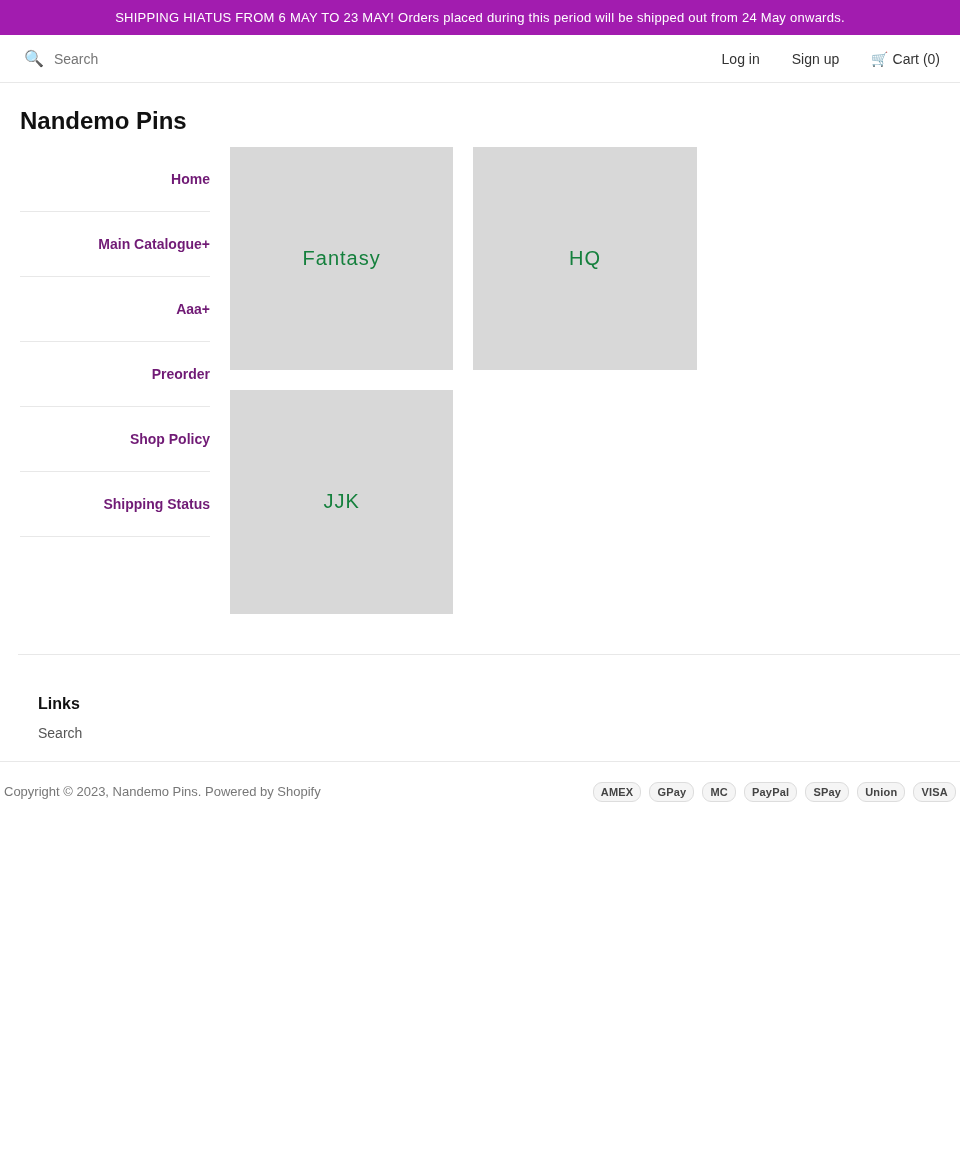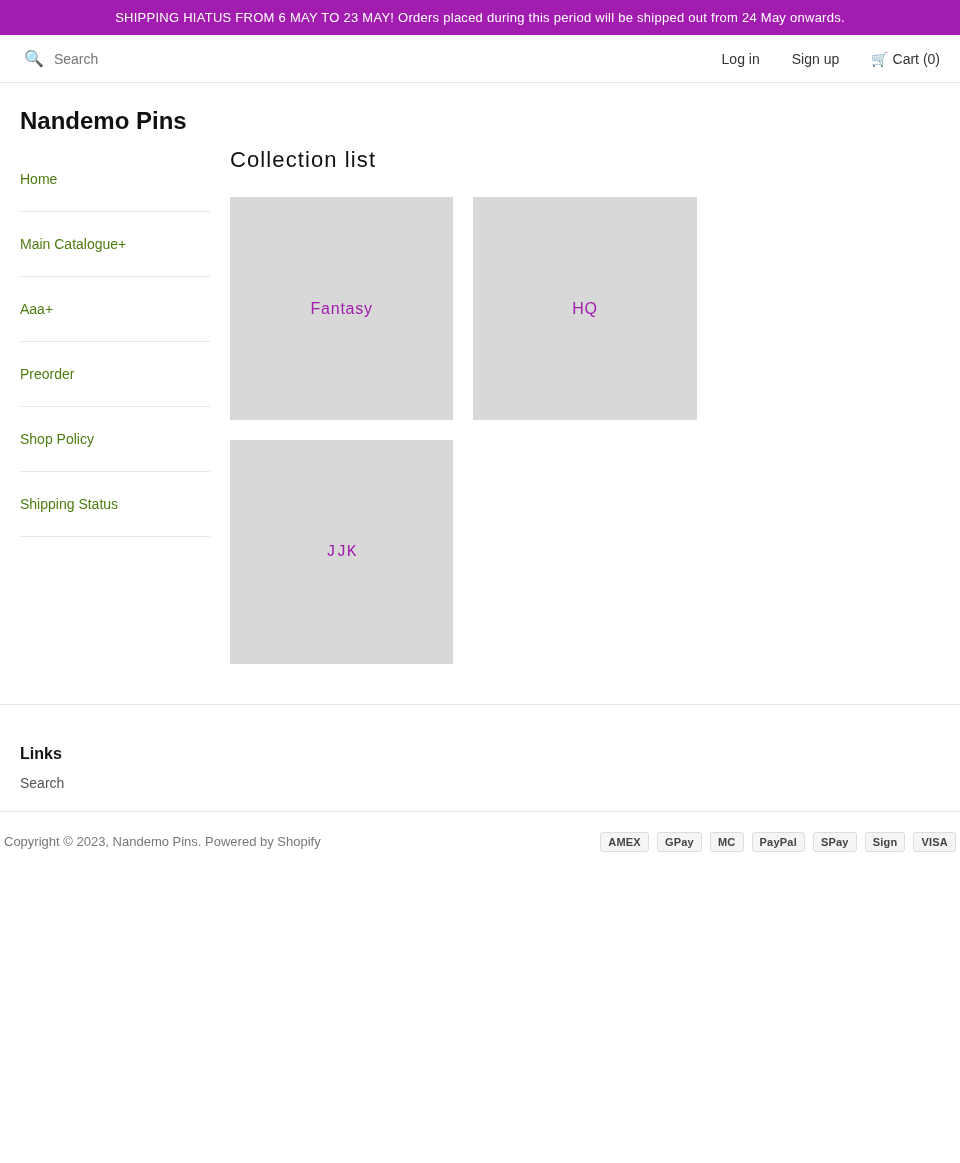--- a/index.html
+++ b/index.html
@@ -85,26 +85,27 @@
     }
     .sidebar-nav {
       list-style: none;
     }
     .sidebar-nav li {
       border-bottom: 1px solid #e8e8e8;
     }
     .sidebar-nav li a, .sidebar-nav li span {
       display: flex;
       align-items: center;
-      justify-content: flex-start;
+      justify-content: flex-end;
       padding: 12px 0;
       text-decoration: none;
-      color: #4d7c0f;
+      color: #701a75;
       font-size: 14px;
       cursor: pointer;
+      font-weight: bold;
     }
     .plus-icon { font-size: 18px; color: #555; }
 
     
     .content-area {
       flex: 1;
       min-width: 0;
     }
     .collection-title {
       font-size: 22px;
@@ -121,40 +122,40 @@
       gap: 20px;
     }
     .collection-card {
       background: #d8d8d8;
       aspect-ratio: 1 / 1;
       display: flex;
       align-items: center;
       justify-content: center;
       cursor: pointer;
       text-decoration: none;
-      color: #a21caf;
-      font-size: 16px;
+      color: #15803d;
+      font-size: 20px;
       font-weight: 500;
       letter-spacing: 0.05em;
       transition: opacity 0.2s;
     }
 
     
     .collection-grid-row2 {
       display: grid;
       grid-template-columns: repeat(3, 1fr);
       gap: 20px;
       margin-top: 20px;
-      font-family: Liberation Mono, monospace;
     }
 
     
     .footer-links-section {
       padding: 40px 20px 20px 20px;
       border-top: 1px solid #e8e8e8;
+      margin-left: 18px;
     }
     .footer-links-title {
       font-size: 16px;
       font-weight: 700;
       margin-bottom: 12px;
       color: #111;
     }
     .footer-links-list {
       list-style: none;
     }
@@ -175,21 +176,21 @@
       color: #777;
     }
     .payment-icons {
       display: flex;
       gap: 8px;
       align-items: center;
     }
     .payment-icon {
       background: #f5f5f5;
       border: 1px solid #ddd;
-      border-radius: 3px;
+      border-radius: 9px;
       padding: 3px 7px;
       font-size: 11px;
       color: #444;
       font-weight: 600;
       letter-spacing: 0.02em;
     }
   </style>
 </head>
 <body>
 
@@ -258,21 +259,20 @@
       </li>
       <li>
         <a href="#">
           <span>Shipping Status</span>
         </a>
       </li>
     </ul>
   </nav>
 
   <main class="content-area">
-    <h2 class="collection-title">Collection list</h2>
 
     <div class="collection-grid">
       <a class="collection-card" href="#">
         <span>Fantasy</span>
       </a>
       <a class="collection-card" href="#">
         <span>HQ</span>
       </a>
     </div>
 
@@ -297,16 +297,16 @@
 </div>
 
 <footer class="footer-bottom">
   <span>Copyright © 2023, Nandemo Pins. Powered by Shopify</span>
   <div class="payment-icons">
     <span class="payment-icon">AMEX</span>
     <span class="payment-icon">GPay</span>
     <span class="payment-icon">MC</span>
     <span class="payment-icon">PayPal</span>
     <span class="payment-icon">SPay</span>
-    <span class="payment-icon">Sign</span>
+    <span class="payment-icon">Union</span>
     <span class="payment-icon">VISA</span>
   </div>
 </footer>
 
 </body></html>

